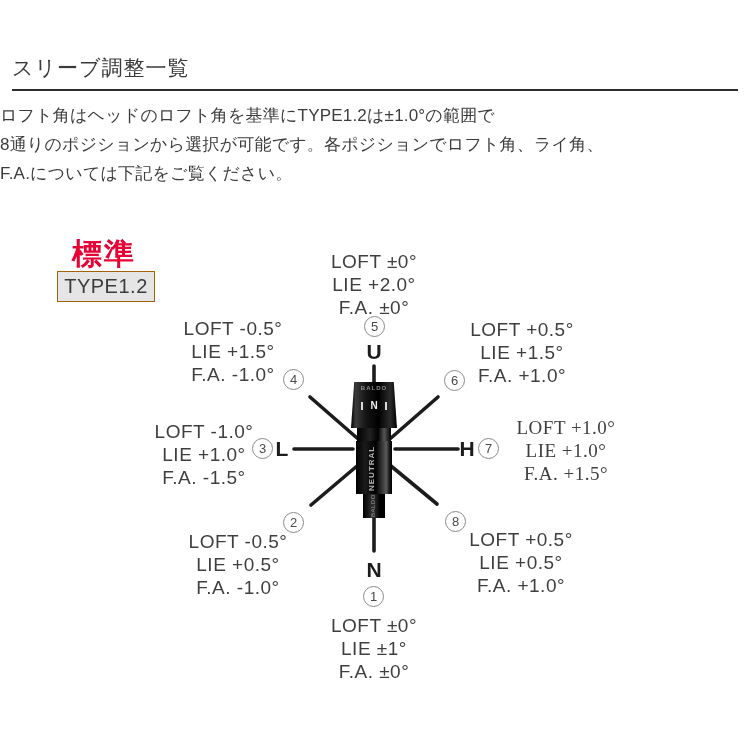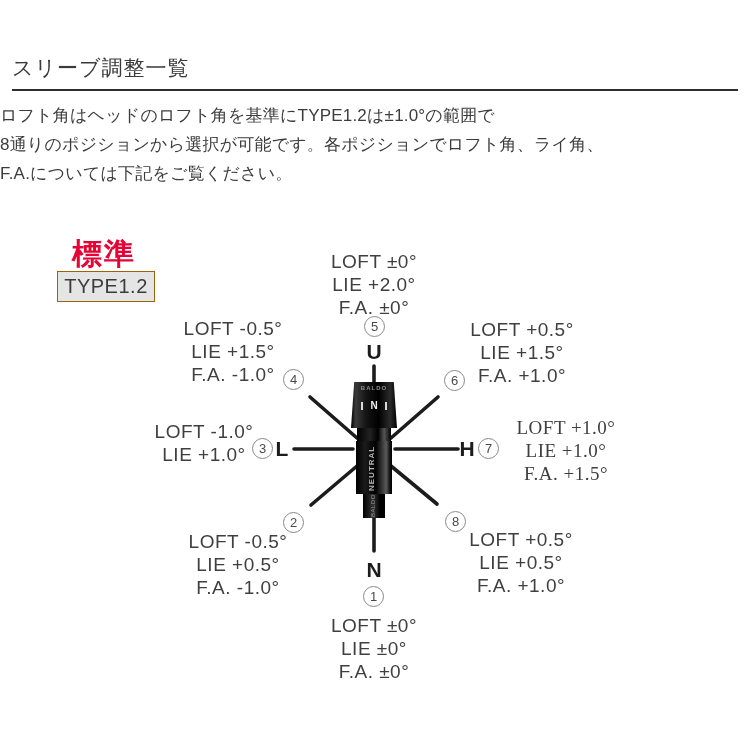--- a/index.html
+++ b/index.html
@@ -150,20 +150,21 @@
 <div class="pos-block" style="left:437px;top:318px;">
   <div>LOFT +0.5°</div>
   <div>LIE +1.5°</div>
   <div>F.A. +1.0°</div>
 </div>
 <div class="num-circle" style="left:444px;top:370px;">6</div>
 
 <div class="pos-block" style="left:119px;top:420px;">
   <div>LOFT -1.0°</div>
   <div>LIE +1.0°</div>
+  <div>F.A. -1.5°</div>
 </div>
 <div class="num-circle" style="left:252px;top:438px;">3</div>
 <div class="dir-letter" style="left:267px;top:437px;">L</div>
 
 <div class="pos-block" style="left:481px;top:416px;font-family:Liberation Serif, serif;">
   <div>LOFT +1.0°</div>
   <div>LIE +1.0°</div>
   <div>F.A. +1.5°</div>
 </div>
 <div class="dir-letter" style="left:452px;top:437px;">H</div>
@@ -180,15 +181,15 @@
 <div class="pos-block" style="left:436px;top:528px;">
   <div>LOFT +0.5°</div>
   <div>LIE +0.5°</div>
   <div>F.A. +1.0°</div>
 </div>
 
 <div class="dir-letter" style="left:359px;top:558px;">N</div>
 <div class="num-circle" style="left:363px;top:586px;">1</div>
 <div class="pos-block" style="left:289px;top:614px;">
   <div>LOFT ±0°</div>
-  <div>LIE ±0°</div>
+  <div>LIE ±1°</div>
   <div>F.A. ±0°</div>
 </div>
 
 </body></html>

